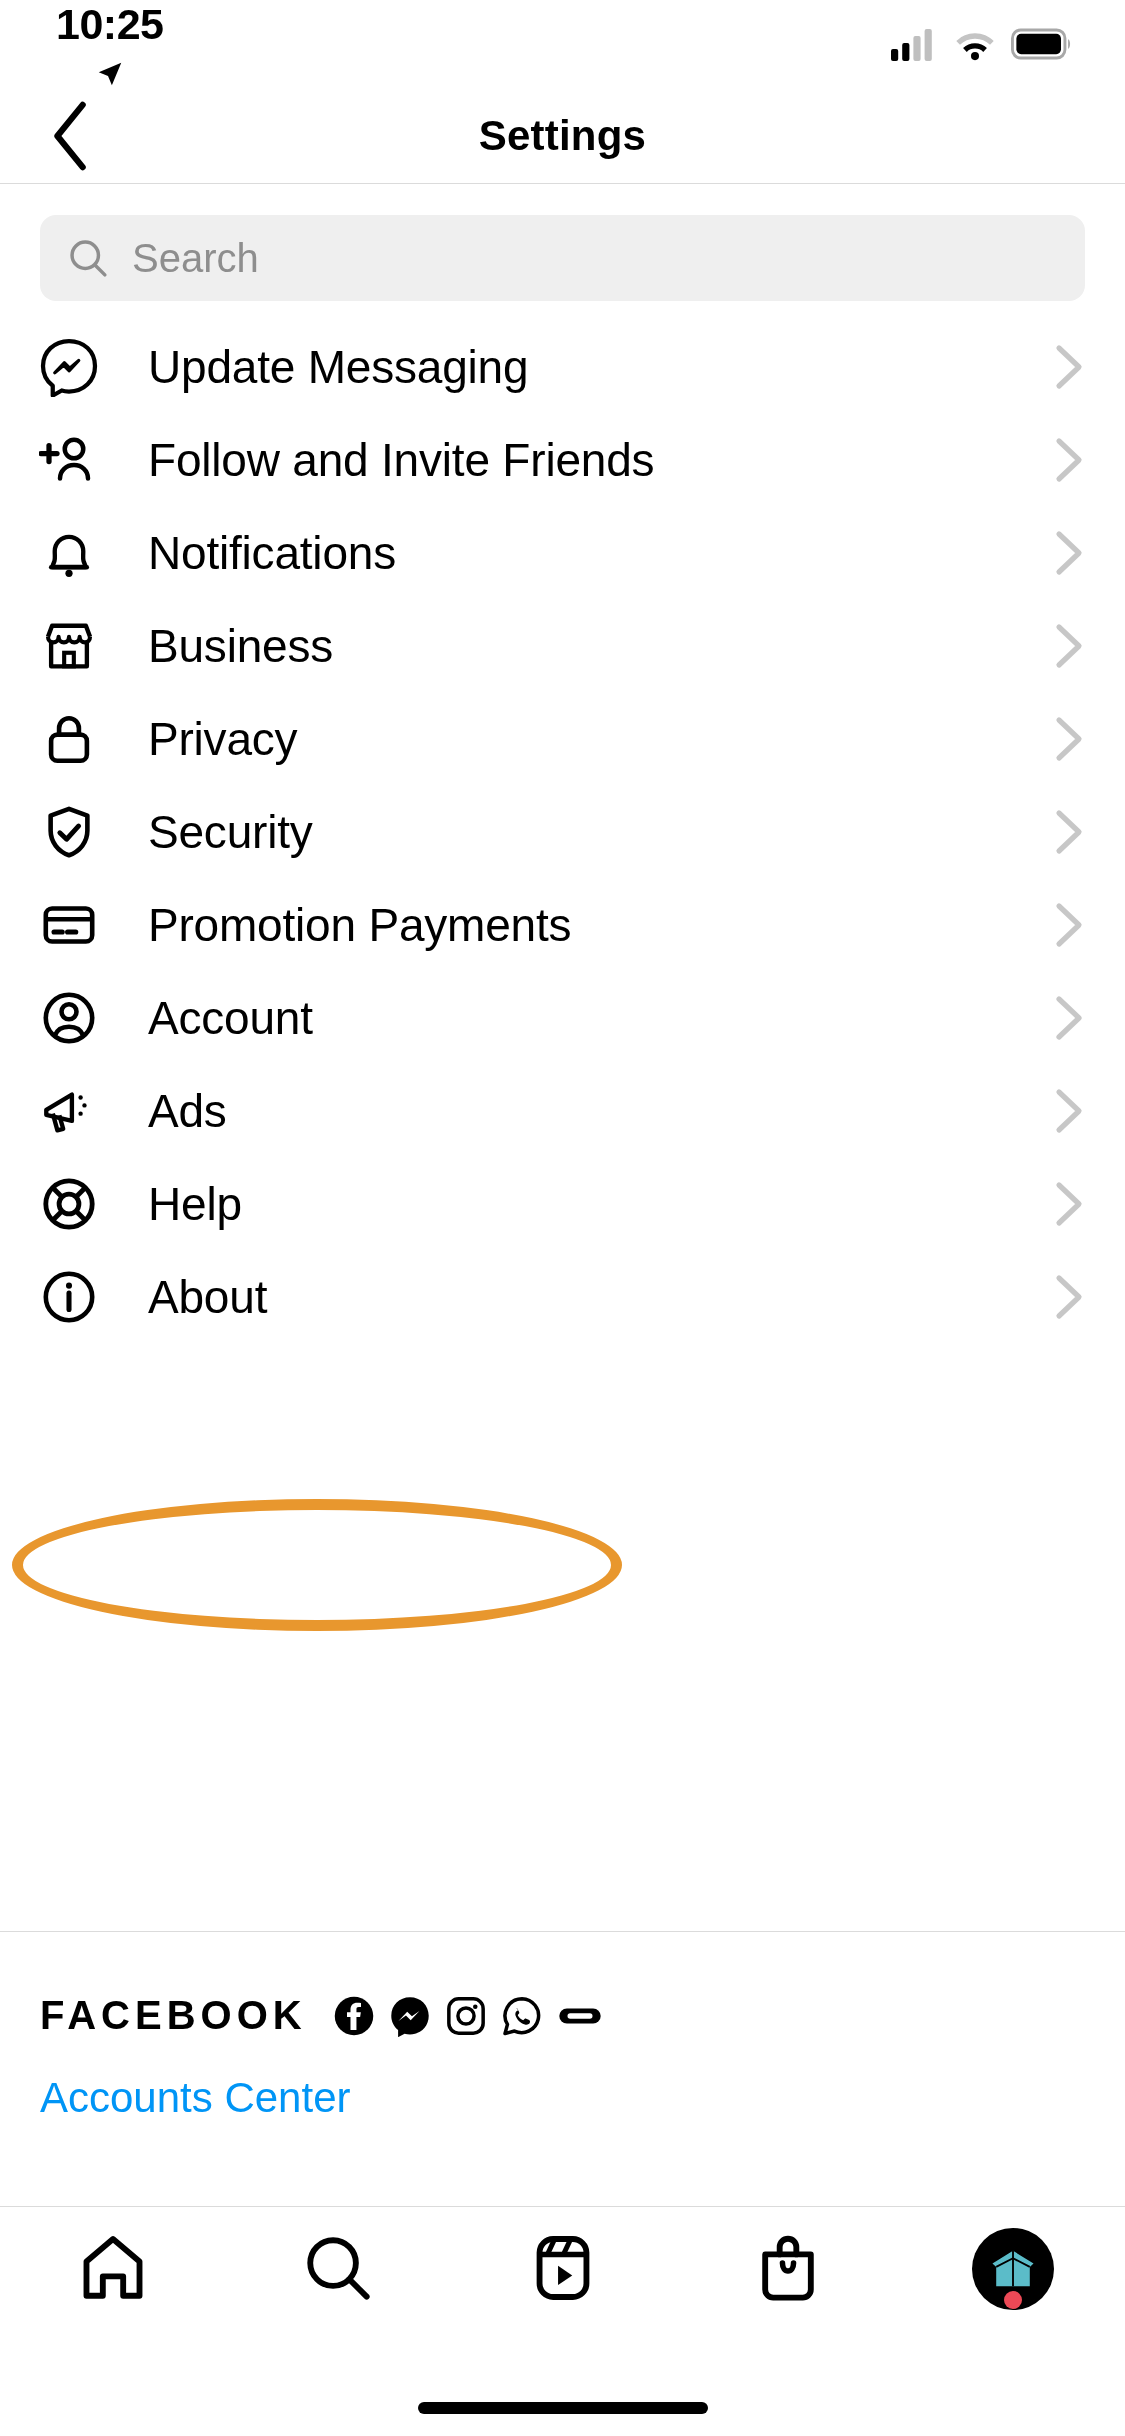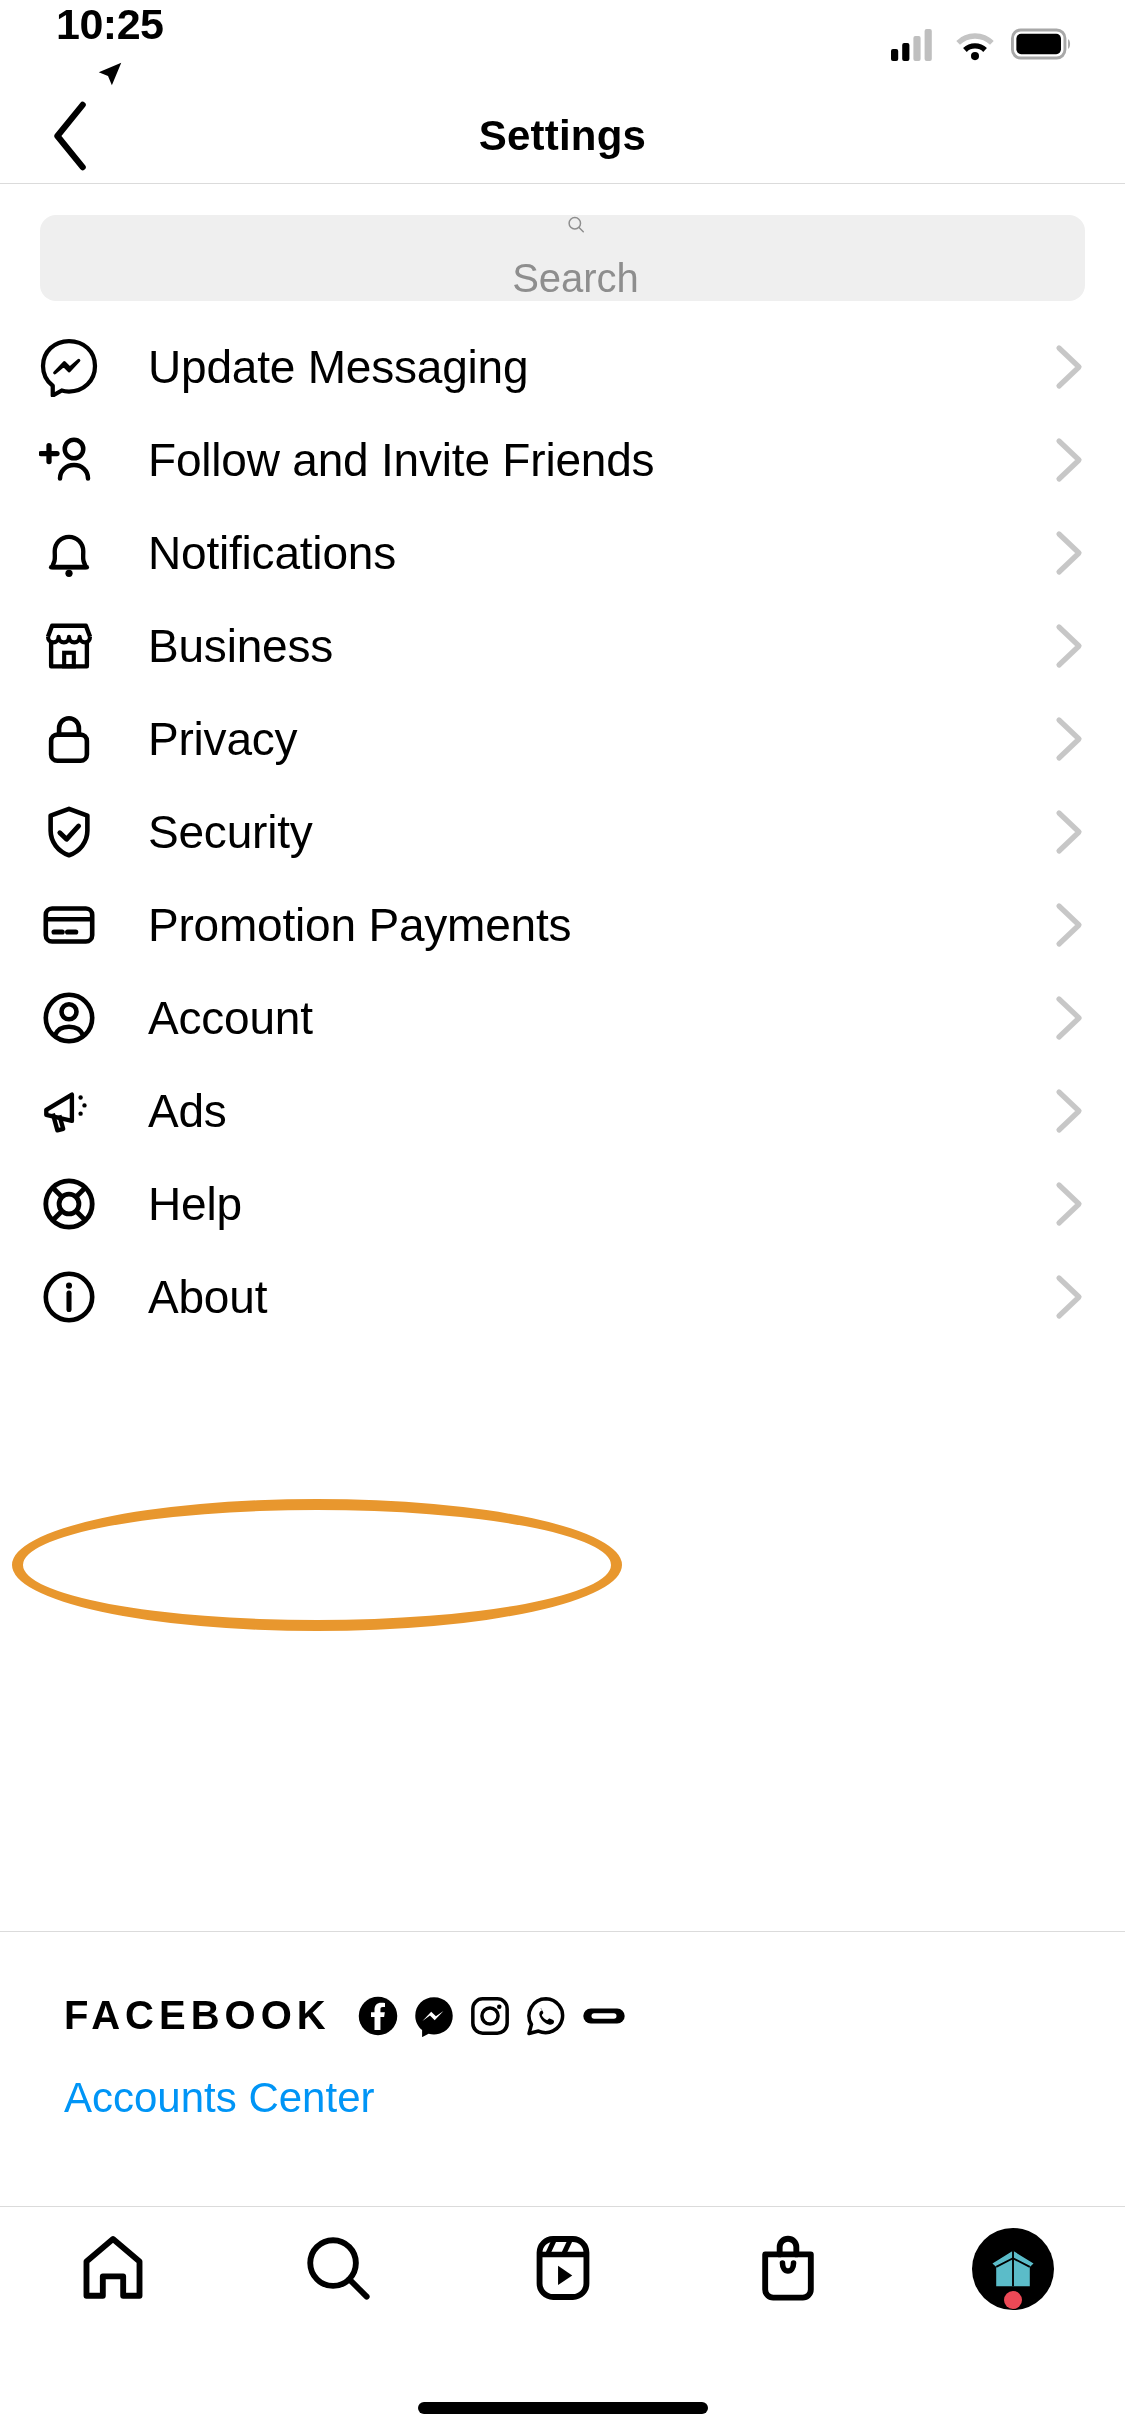--- a/index.html
+++ b/index.html
@@ -31,37 +31,37 @@
   .nav-back {
     position:absolute; left:36px; top:50%; transform:translateY(-50%);
     width:70px; height:70px; display:flex; align-items:center; justify-content:center;
   }
   .nav-title { font-size:42px; font-weight:700; color:#000; letter-spacing:0.2px; }
 
   
   .search-wrap { position:absolute; top:215px; left:40px; width:1045px; height:86px; }
   .search-box {
     width:100%; height:100%; background:#efefef; border-radius:16px;
-    display:flex; align-items:center; padding-left:26px; gap:22px;flex-direction:column;
+    display:flex; align-items:center; padding-left:26px; gap:22px;
   }
   .search-ph { font-size:40px; color:#8e8e8e; }
 
   
   .list { position:absolute; top:320px; left:0; width:1125px; }
   .row {
     position:relative; height:93px; display:flex; align-items:center;
     padding:0 38px 0 38px;
   }
   .row-ico { width:62px; min-width:62px; display:flex; align-items:center; justify-content:center; }
   .row-label { flex:1; font-size:46px; color:#000; padding-left:48px; letter-spacing:-0.2px; }
   .row-chev { width:40px; display:flex; align-items:center; justify-content:flex-end; }
 
   
   .fb-divider { position:absolute; top:1931px; left:0; width:1125px; height:1px; background:#dbdbdb; }
-  .fb-sect { position:absolute; top:1931px; left:12px; width:902px;padding-left:12px; }
+  .fb-sect { position:absolute; top:1931px; left:0; width:902px; }
   .fb-head { display:flex; align-items:center; padding:62px 0 0 40px; gap:26px; }
   .fb-word { font-size:40px; font-weight:700; letter-spacing:5px; color:#000; }
   .fb-icons { display:flex; align-items:center; gap:14px; }
   .fb-link { padding:36px 0 0 40px; font-size:42px; color:#0095f6; }
 
   
   .highlight {
     position:absolute; left:12px; top:1499px; width:610px; height:132px;
     border:11px solid #e8972e; border-radius:50%; pointer-events:none;
   }

